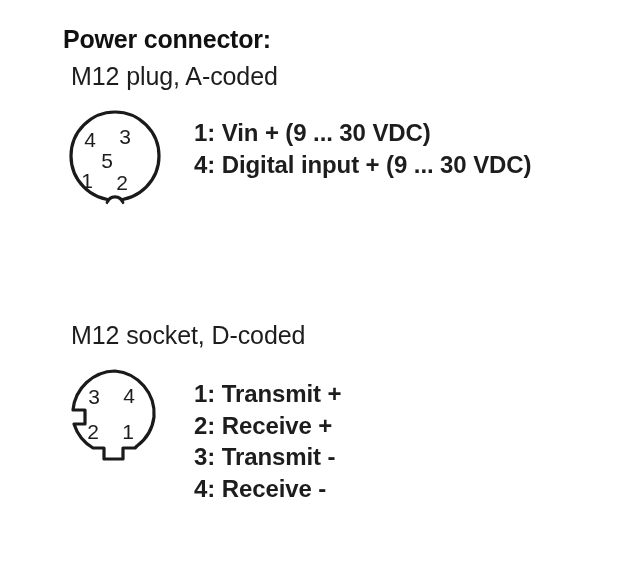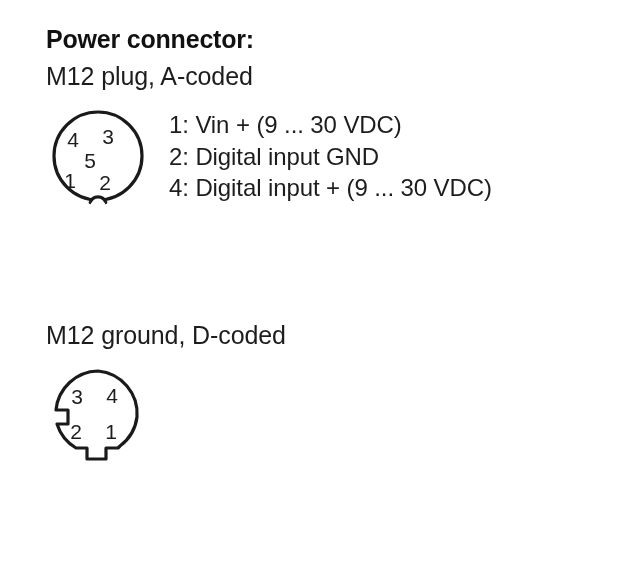--- a/index.html
+++ b/index.html
@@ -16,60 +16,62 @@
     overflow: hidden;
   }
   .page {
     position: absolute;
     inset: 0;
   }
 
   
   .section {
     position: absolute;
-    left: 46px;
+    left: 63px;
   }
   #power-section  { top: 24px; }
   #ethernet-section { top: 313px; }
 
   .heading {
     font-size: 25px;
     font-weight: bold;
     letter-spacing: -0.2px;
     line-height: 30px;
     color: #111111;
     white-space: nowrap;
   }
   .subheading {
     font-size: 25px;
     font-weight: normal;
     letter-spacing: -0.1px;
     line-height: 30px;
     margin-top: 7px;
     color: #1d1d1d;
     white-space: nowrap;
+    margin-left: 8px;
   }
 
   
   .body-row {
     position: relative;
     margin-top: 14px;
     display: flex;
     align-items: flex-start;
   }
   .diagram-cell {
     width: 119px;
     flex: 0 0 119px;
     padding-top: 3px;
   }
   .pin-list {
     list-style: none;
-    margin: 4px;
+    margin: 12px;
     padding: 0;
     padding-top: 0px;
+    font-weight: bold;
   }
   .pin-list li {
     font-size: 24px;
     line-height: 31.5px;
     letter-spacing: -0.1px;
     white-space: nowrap;
     color: #1d1d1d;
   }
   #ethernet-section .pin-list { padding-top: 2px; }
   #ethernet-section .pin-list li { line-height: 31.5px; }
@@ -121,31 +123,30 @@
           <text class="pin-num" x="27" y="33">4</text>
           <text class="pin-num" x="62" y="30">3</text>
           <text class="pin-num" x="44" y="54">5</text>
           <text class="pin-num" x="24" y="74">1</text>
           <text class="pin-num" x="59" y="76">2</text>
         </svg>
       </div>
 
       <ul class="pin-list">
         <li>1: Vin + (9 ... 30 VDC)</li>
-        <li>2: Digital input GND</li>
         <li>4: Digital input + (9 ... 30 VDC)</li>
       </ul>
 
     </div>
   </div>
 
   <div class="section" id="ethernet-section">
 
 
-    <div class="subheading">M12 ground, D-coded</div>
+    <div class="subheading">M12 socket, D-coded</div>
 
     <div class="body-row">
 
       <div class="diagram-cell">
         <svg class="connector-svg" width="104" height="104" viewBox="0 0 104 104">
 
           <path class="conn-outline" d="M 52 4
                    A 43 43 0 0 1 91 50
                    A 43 43 0 0 1 74 79
                    L 72 81
@@ -161,17 +162,23 @@
                    L 10 43
                    A 43 43 0 0 1 52 4 Z"></path>
 
           <text class="pin-num" x="31" y="31">3</text>
           <text class="pin-num" x="66" y="30">4</text>
           <text class="pin-num" x="30" y="66">2</text>
           <text class="pin-num" x="65" y="66">1</text>
         </svg>
       </div>
 
+      <ul class="pin-list">
+        <li>1: Transmit +</li>
+        <li>2: Receive +</li>
+        <li>3: Transmit -</li>
+        <li>4: Receive -</li>
+      </ul>
 
     </div>
   </div>
 
 </div>
 
 </body></html>

